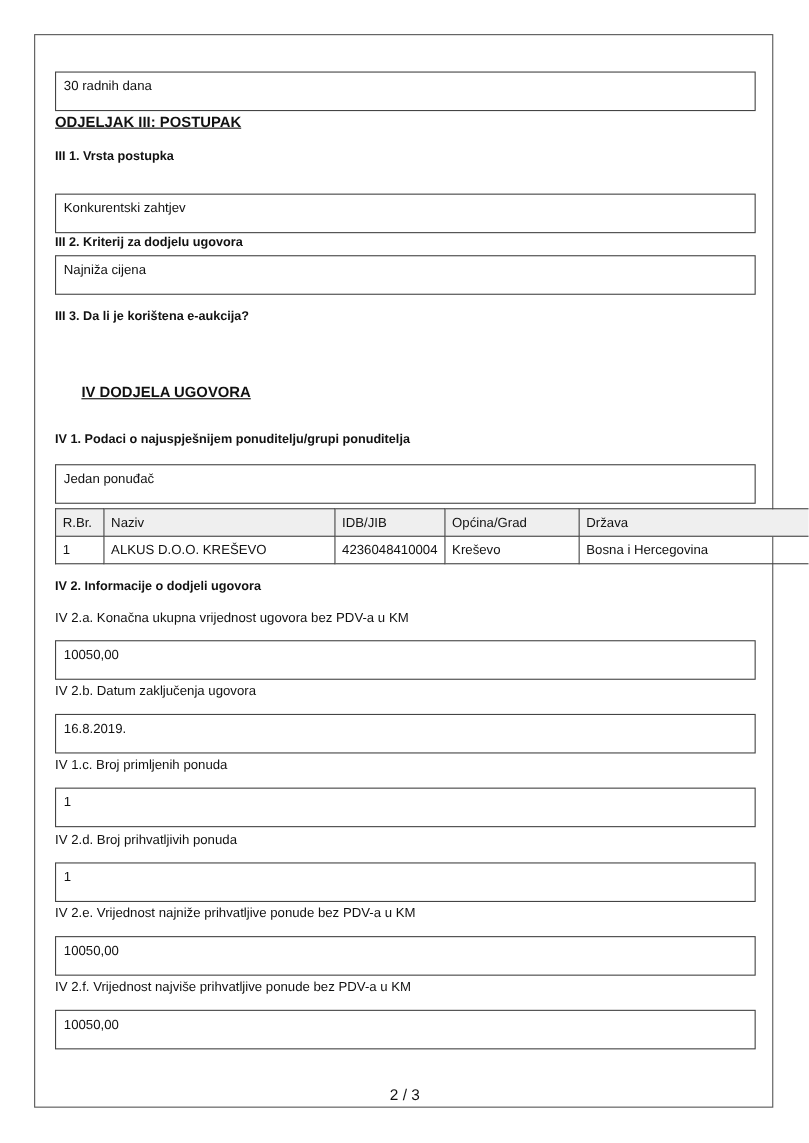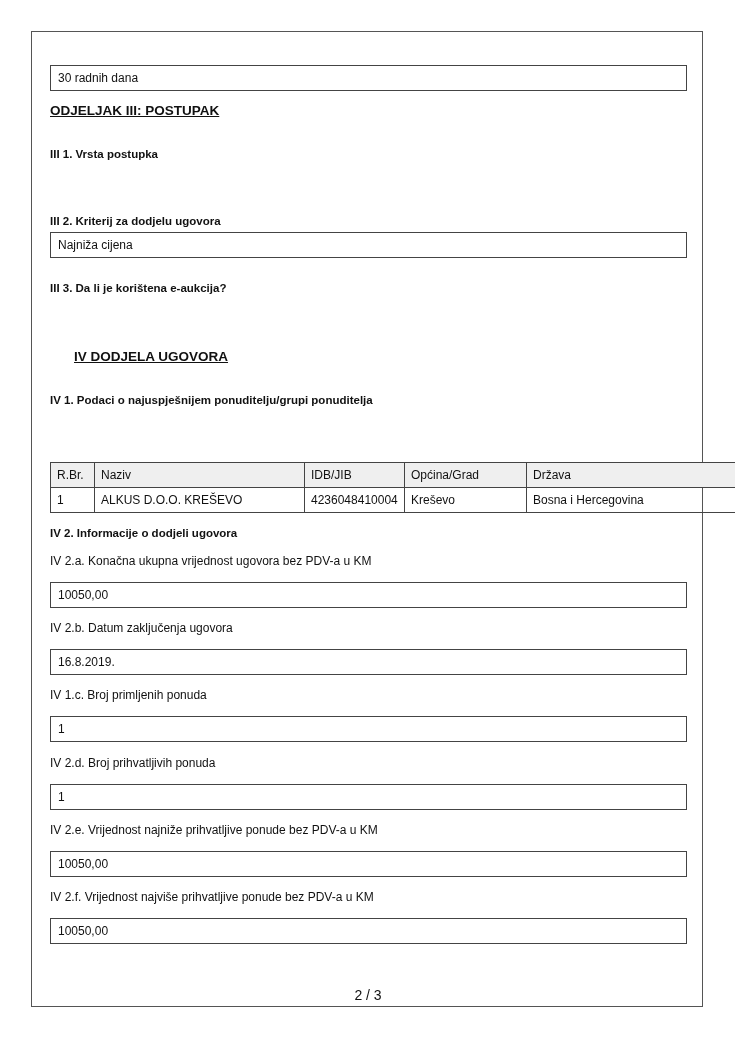--- a/index.html
+++ b/index.html
@@ -1,49 +1,55 @@
 <!DOCTYPE html>
 <html><head>
 <meta charset="utf-8">
 <style>
   html, body { margin: 0; padding: 0; background: #ffffff; }
   body { width: 735px; height: 1039px; position: relative; font-family: "Liberation Sans", sans-serif; color: #111; }
   .page { position: absolute; left: 31px; top: 31px; width: 672px; height: 976px; border: 1px solid #555; box-sizing: border-box; }
-  .box { position: absolute; left: 18px; width: 637px; height: 26px; border: 1px solid #444; box-sizing: border-box; font-size: 12px; line-height: 24px; padding-left: 7px; }
+  .box { position: absolute; left: 18px; width: 637px; height: 36px; border: 1px solid #444; box-sizing: border-box; font-size: 12px; line-height: 24px; padding-left: 7px; }
   .heading { position: absolute; left: 18px; font-size: 13.5px; font-weight: bold; text-decoration: underline; }
   .sub { position: absolute; left: 18px; font-size: 11.5px; font-weight: bold; }
   .label { position: absolute; left: 18px; font-size: 12px; }
   table.tbl { position: absolute; left: 18px; width: 710px; border-collapse: collapse; font-size: 12px; }
   table.tbl td, table.tbl th { border: 1px solid #444; height: 24px; padding: 0 6px; text-align: left; font-weight: normal; }
   table.tbl thead th { background: #efefef; }
   .pagenum { position: absolute; left: 0; width: 672px; top: 955px; text-align: center; font-size: 14px; }
 </style>
 </head>
 <body>
 
 <div class="page">
 
   <div class="box" style="top:33px;">
     <span>30 radnih dana</span>
   </div>
 
   <div class="heading" style="top:71px;">ODJELJAK III: POSTUPAK</div>
 
-  <div class="sub" style="top:116px;">III 1. Vrsta postupka</div>
+  <div class="sub" style="top:104px;">III 1. Vrsta postupka</div>
+  <div class="box" style="top:144px;">
+    <span>Konkurentski zahtjev</span>
+  </div>
 
   <div class="sub" style="top:183px;">III 2. Kriterij za dodjelu ugovora</div>
   <div class="box" style="top:200px;">
     <span>Najniža cijena</span>
   </div>
 
   <div class="sub" style="top:250px;">III 3. Da li je korištena e-aukcija?</div>
 
   <div class="heading" style="top:317px;padding-left:24px;">IV DODJELA UGOVORA</div>
 
   <div class="sub" style="top:362px;">IV 1. Podaci o najuspješnijem ponuditelju/grupi ponuditelja</div>
+  <div class="box" style="top:390px;">
+    <span>Jedan ponuđač</span>
+  </div>
 
   <table class="tbl" style="top:430px;">
     <colgroup>
       <col style="width:44px">
         <col style="width:210px">
         <col style="width:100px">
         <col style="width:122px">
         <col>
     </colgroup>
     <thead>

